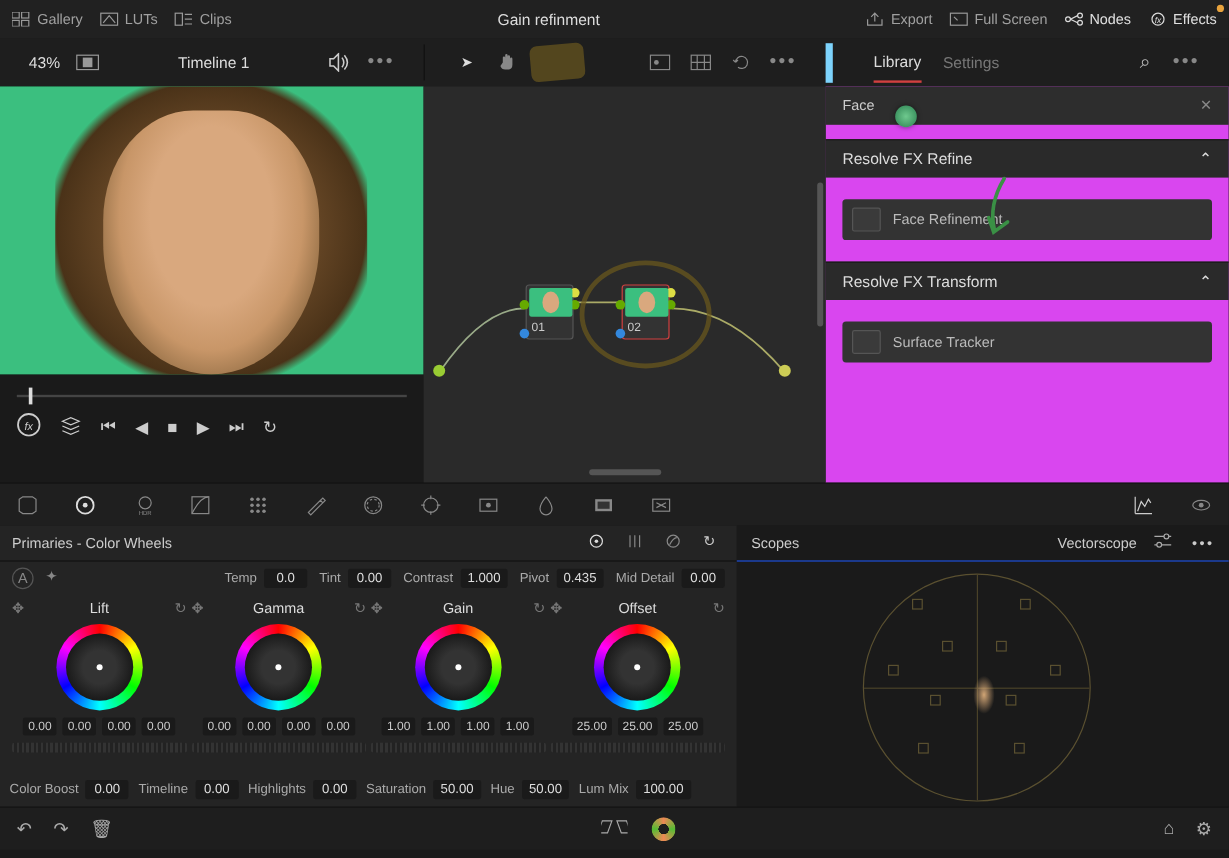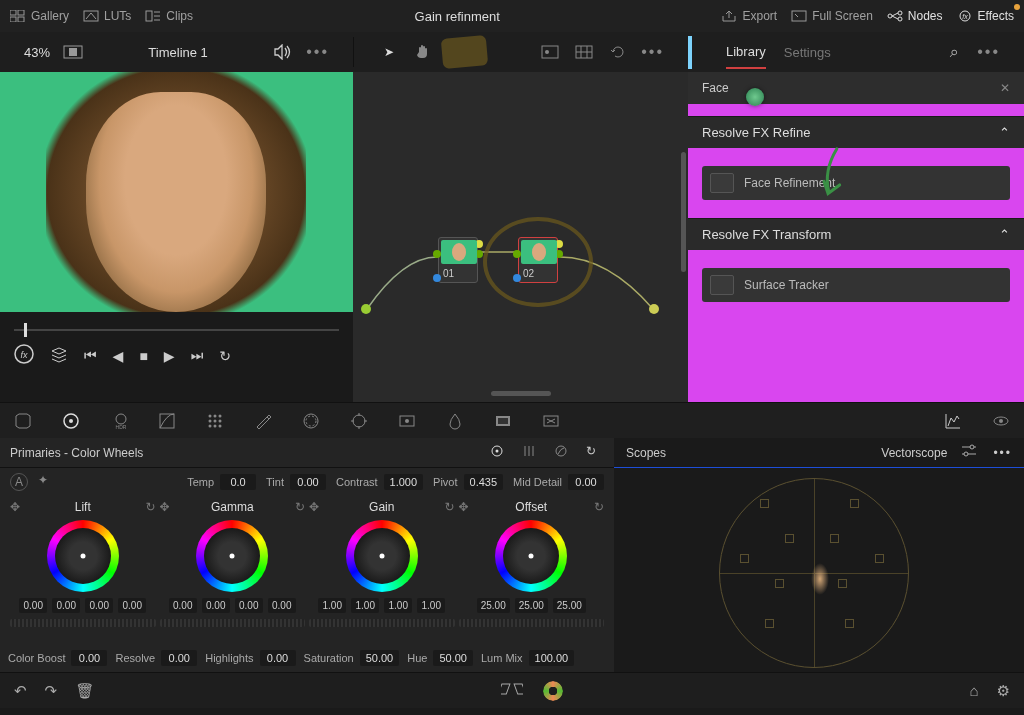--- a/index.html
+++ b/index.html
@@ -223,21 +223,21 @@
           <line x1="12" y1="1" x2="12" y2="13" stroke="#888"></line>
         </svg>
       </div>
     <div class="ibtn">
         <svg width="16" height="16" viewBox="0 0 16 16">
           <path d="M3 8 a5 5 0 1 1 2 4 M3 8 l-2-2 M3 8 l2-2" fill="none" stroke="#888"></path>
         </svg>
       </div>
     <span class="dots">•••</span>
   </div>
-  <div class="tbl" style="width:336px; border-left:4px solid #7dd3fc;">
+  <div class="tbl" style="width:336px; border-left:6px solid #7dd3fc;">
     <div class="fx-tabs" style="height:auto; border:none; flex:1;">
       <span class="fx-tab active">Library</span>
       <span class="fx-tab">Settings</span>
     </div>
     <div class="ibtn mag">⌕</div>
     <span class="dots">•••</span>
   </div>
 </div>
 
 <div class="main-row">
@@ -508,21 +508,21 @@
           </div>
           <div class="wslider"></div>
         </div>
       </div>
     <div class="adj-row">
       <div class="param">
           <label>Color Boost</label>
           <span class="val">0.00</span>
         </div>
       <div class="param">
-          <label>Resolve</label>
+          <label>Timeline</label>
           <span class="val">0.00</span>
         </div>
       <div class="param">
           <label>Highlights</label>
           <span class="val">0.00</span>
         </div>
       <div class="param">
           <label>Saturation</label>
           <span class="val">50.00</span>
         </div>

